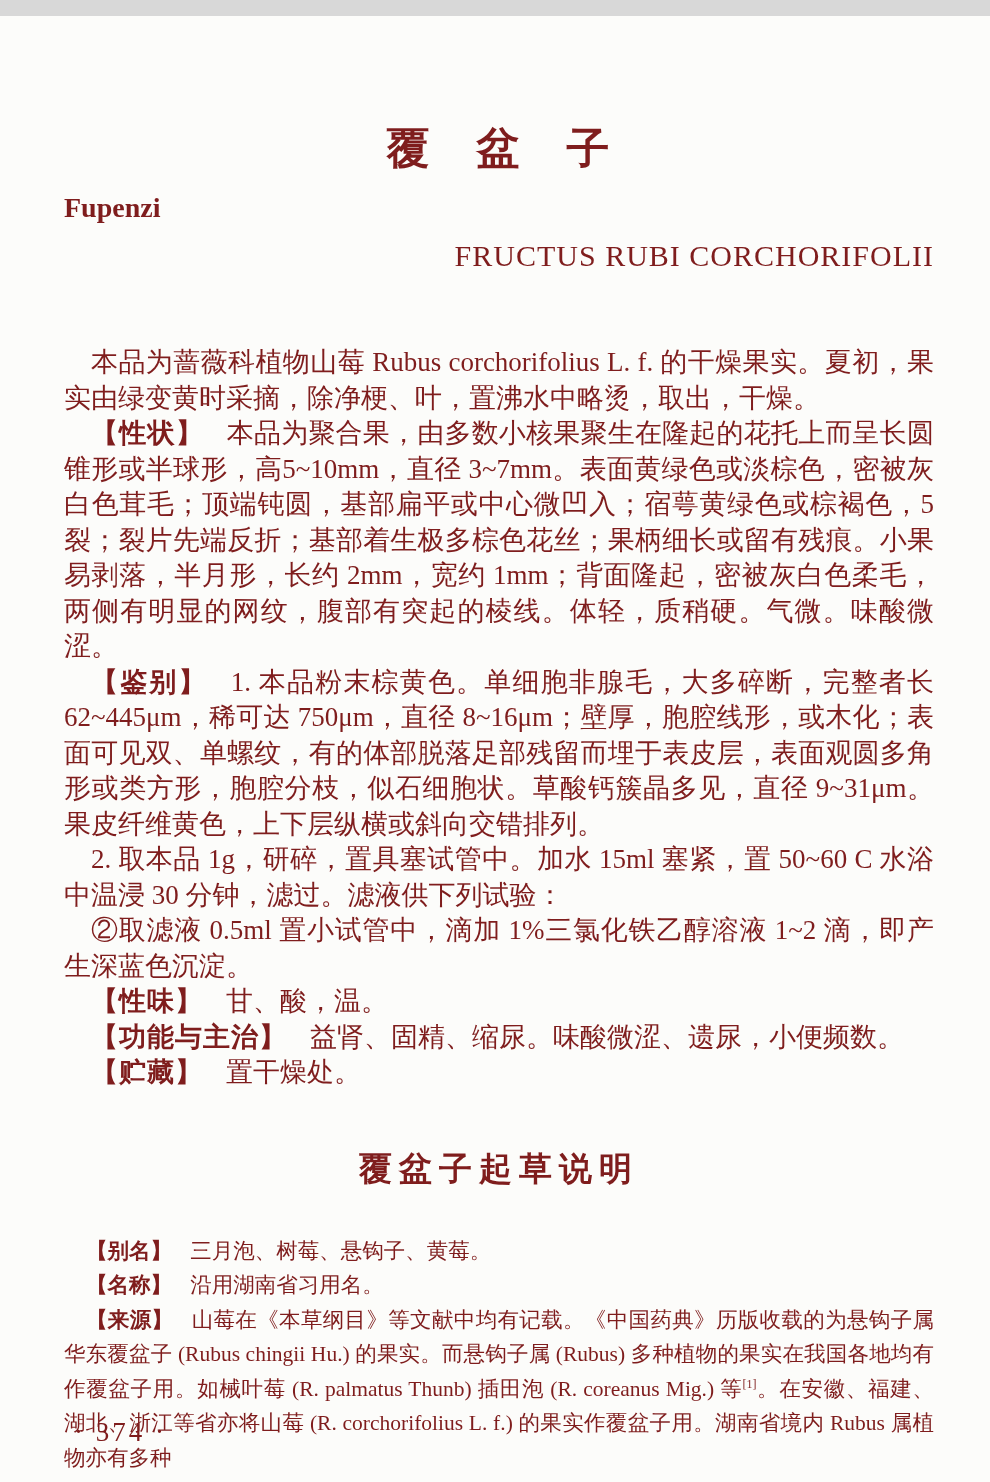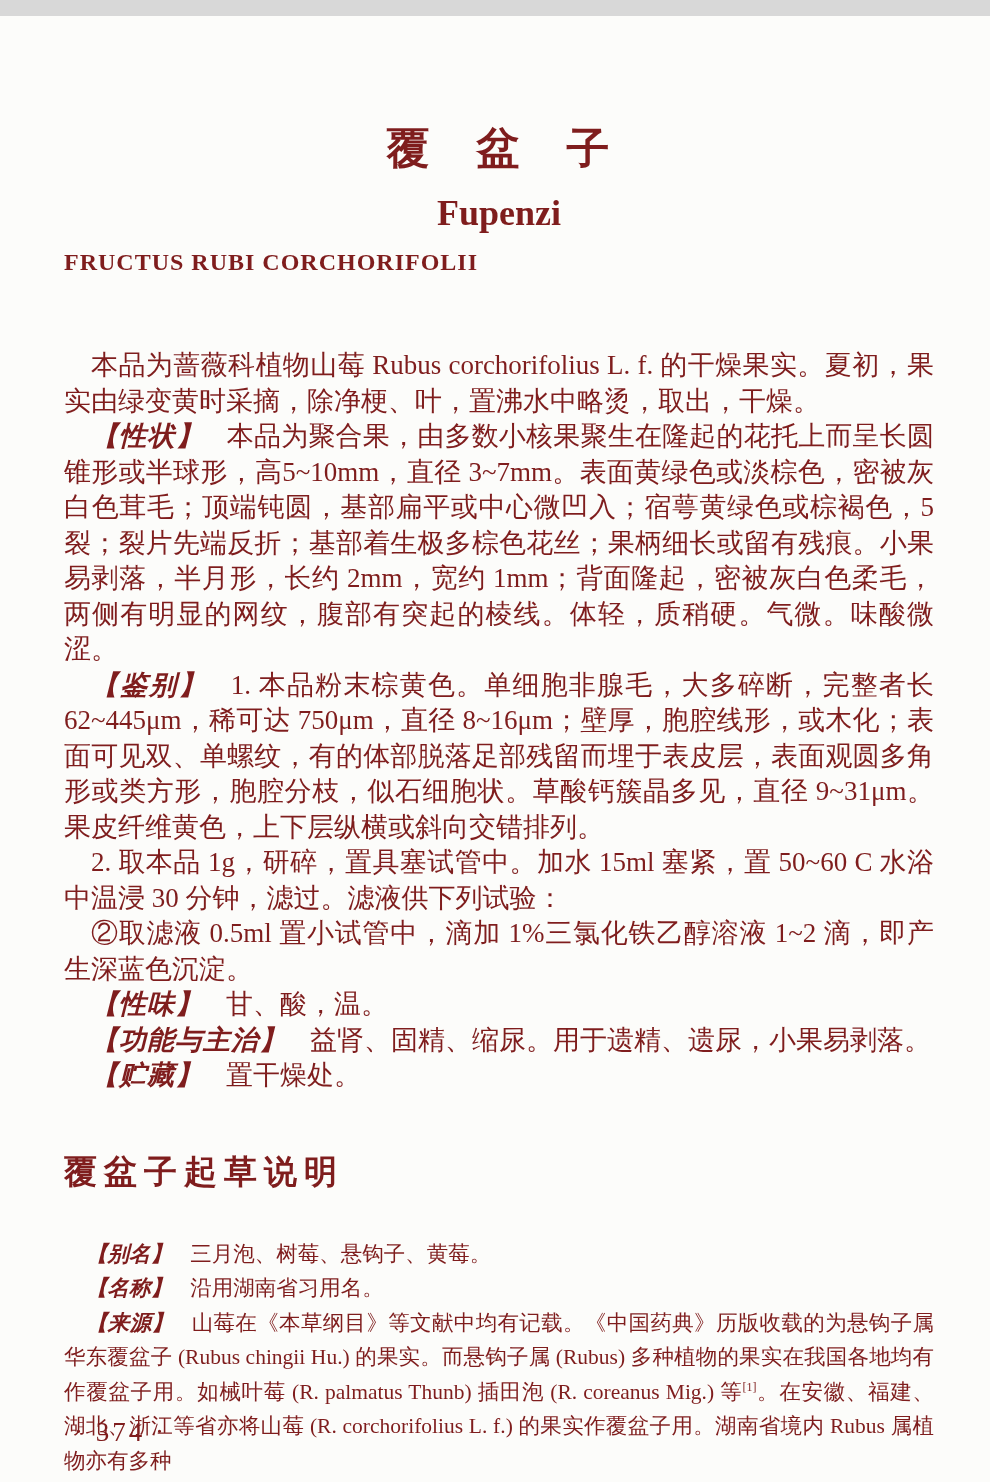--- a/index.html
+++ b/index.html
@@ -17,44 +17,44 @@
 
   .title-cn {
     padding-top:104px;
     text-align:center;
     font-size:43px;
     font-weight:bold;
     letter-spacing:2px;
   }
   .title-pinyin {
     margin-top:14px;
-    text-align:center;
-    font-size:36px;
+    font-size:28px;
     font-weight:bold;
   }
   .title-latin {
     margin-top:15px;
-    text-align:left;
-    font-size:24px;
-    font-weight:bold;
+    text-align:right;
+    font-size:30px;
+    font-weight:normal;
     letter-spacing:1px;
   }
 
   .mono { margin-top:72px; }
   .mono p {
     margin:0;
     font-size:27px;
     line-height:35.5px;
     text-align:justify;
     text-indent:27px;
   }
-  .label { font-weight:bold; margin-right:0.85em; letter-spacing:1px;font-style:italic; }
+  .label { font-weight:bold; margin-right:0.85em; letter-spacing:1px; }
 
   .draft-heading {
     margin-top:56px;
+    text-align:center;
     font-size:33px;
     font-weight:bold;
     letter-spacing:7px;
   }
   .draft { margin-top:42px; }
   .draft p {
     margin:0;
     font-size:21.5px;
     line-height:34.5px;
     text-align:justify;
@@ -92,21 +92,21 @@
 
       <p><span class="label">【鉴别】</span><span>1. 本品粉末棕黄色。单细胞非腺毛，大多碎断，完整者长 62~445μm，稀可达 750μm，直径 8~16μm；壁厚，胞腔线形，或木化；表面可见双、单螺纹，有的体部脱落足部残留而埋于表皮层，表面观圆多角形或类方形，胞腔分枝，似石细胞状。草酸钙簇晶多见，直径 9~31μm。果皮纤维黄色，上下层纵横或斜向交错排列。</span></p>
 
       <p><span>2. 取本品 1g，研碎，置具塞试管中。加水 15ml 塞紧，置 50~60 C 水浴中温浸 30 分钟，滤过。滤液供下列试验：</span></p>
 
 
       <p><span>②取滤液 0.5ml 置小试管中，滴加 1%三氯化铁乙醇溶液 1~2 滴，即产生深蓝色沉淀。</span></p>
 
       <p><span class="label">【性味】</span><span>甘、酸，温。</span></p>
 
-      <p><span class="label">【功能与主治】</span><span>益肾、固精、缩尿。用于遗精、遗尿，小果易剥落。</span></p>
+      <p><span class="label">【功能与主治】</span><span>益肾、固精、缩尿。味酸微涩、遗尿，小便频数。</span></p>
 
 
       <p><span class="label">【贮藏】</span><span>置干燥处。</span></p>
     </div>
 
     <div class="draft-heading">覆盆子起草说明</div>
 
     <div class="draft">
       <p><span class="label">【别名】</span><span>三月泡、树莓、悬钩子、黄莓。</span></p>
 

